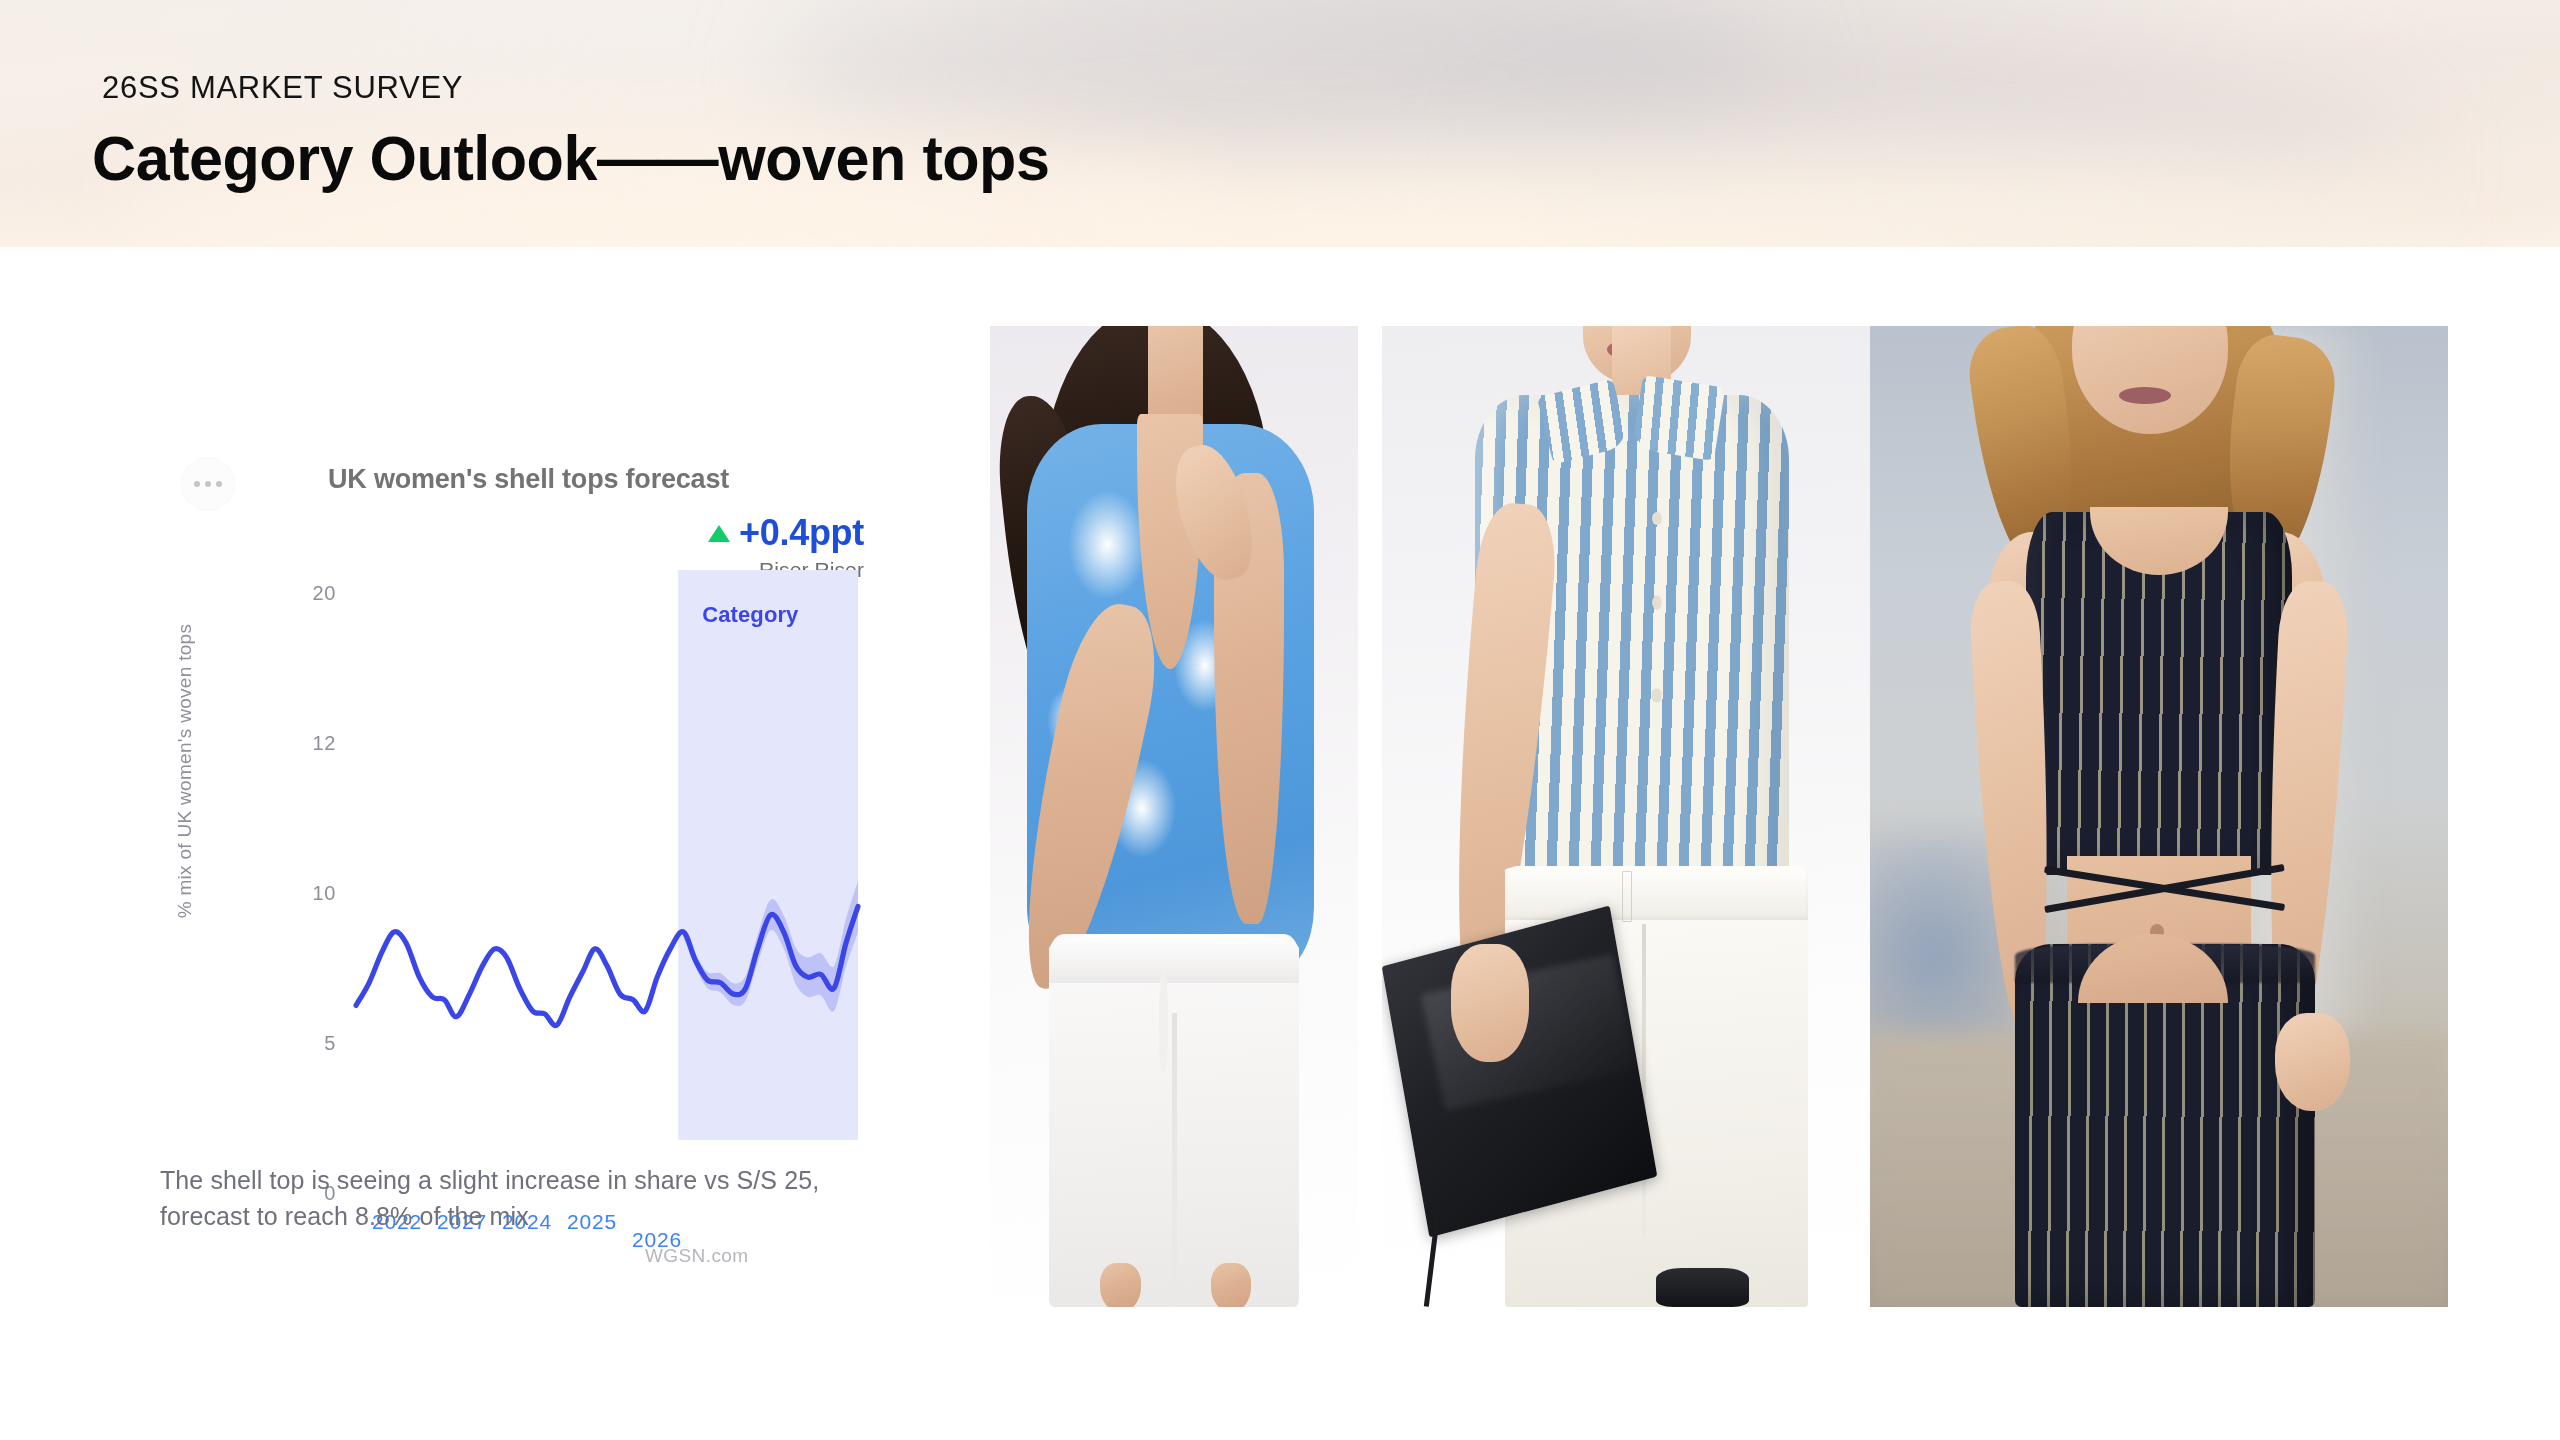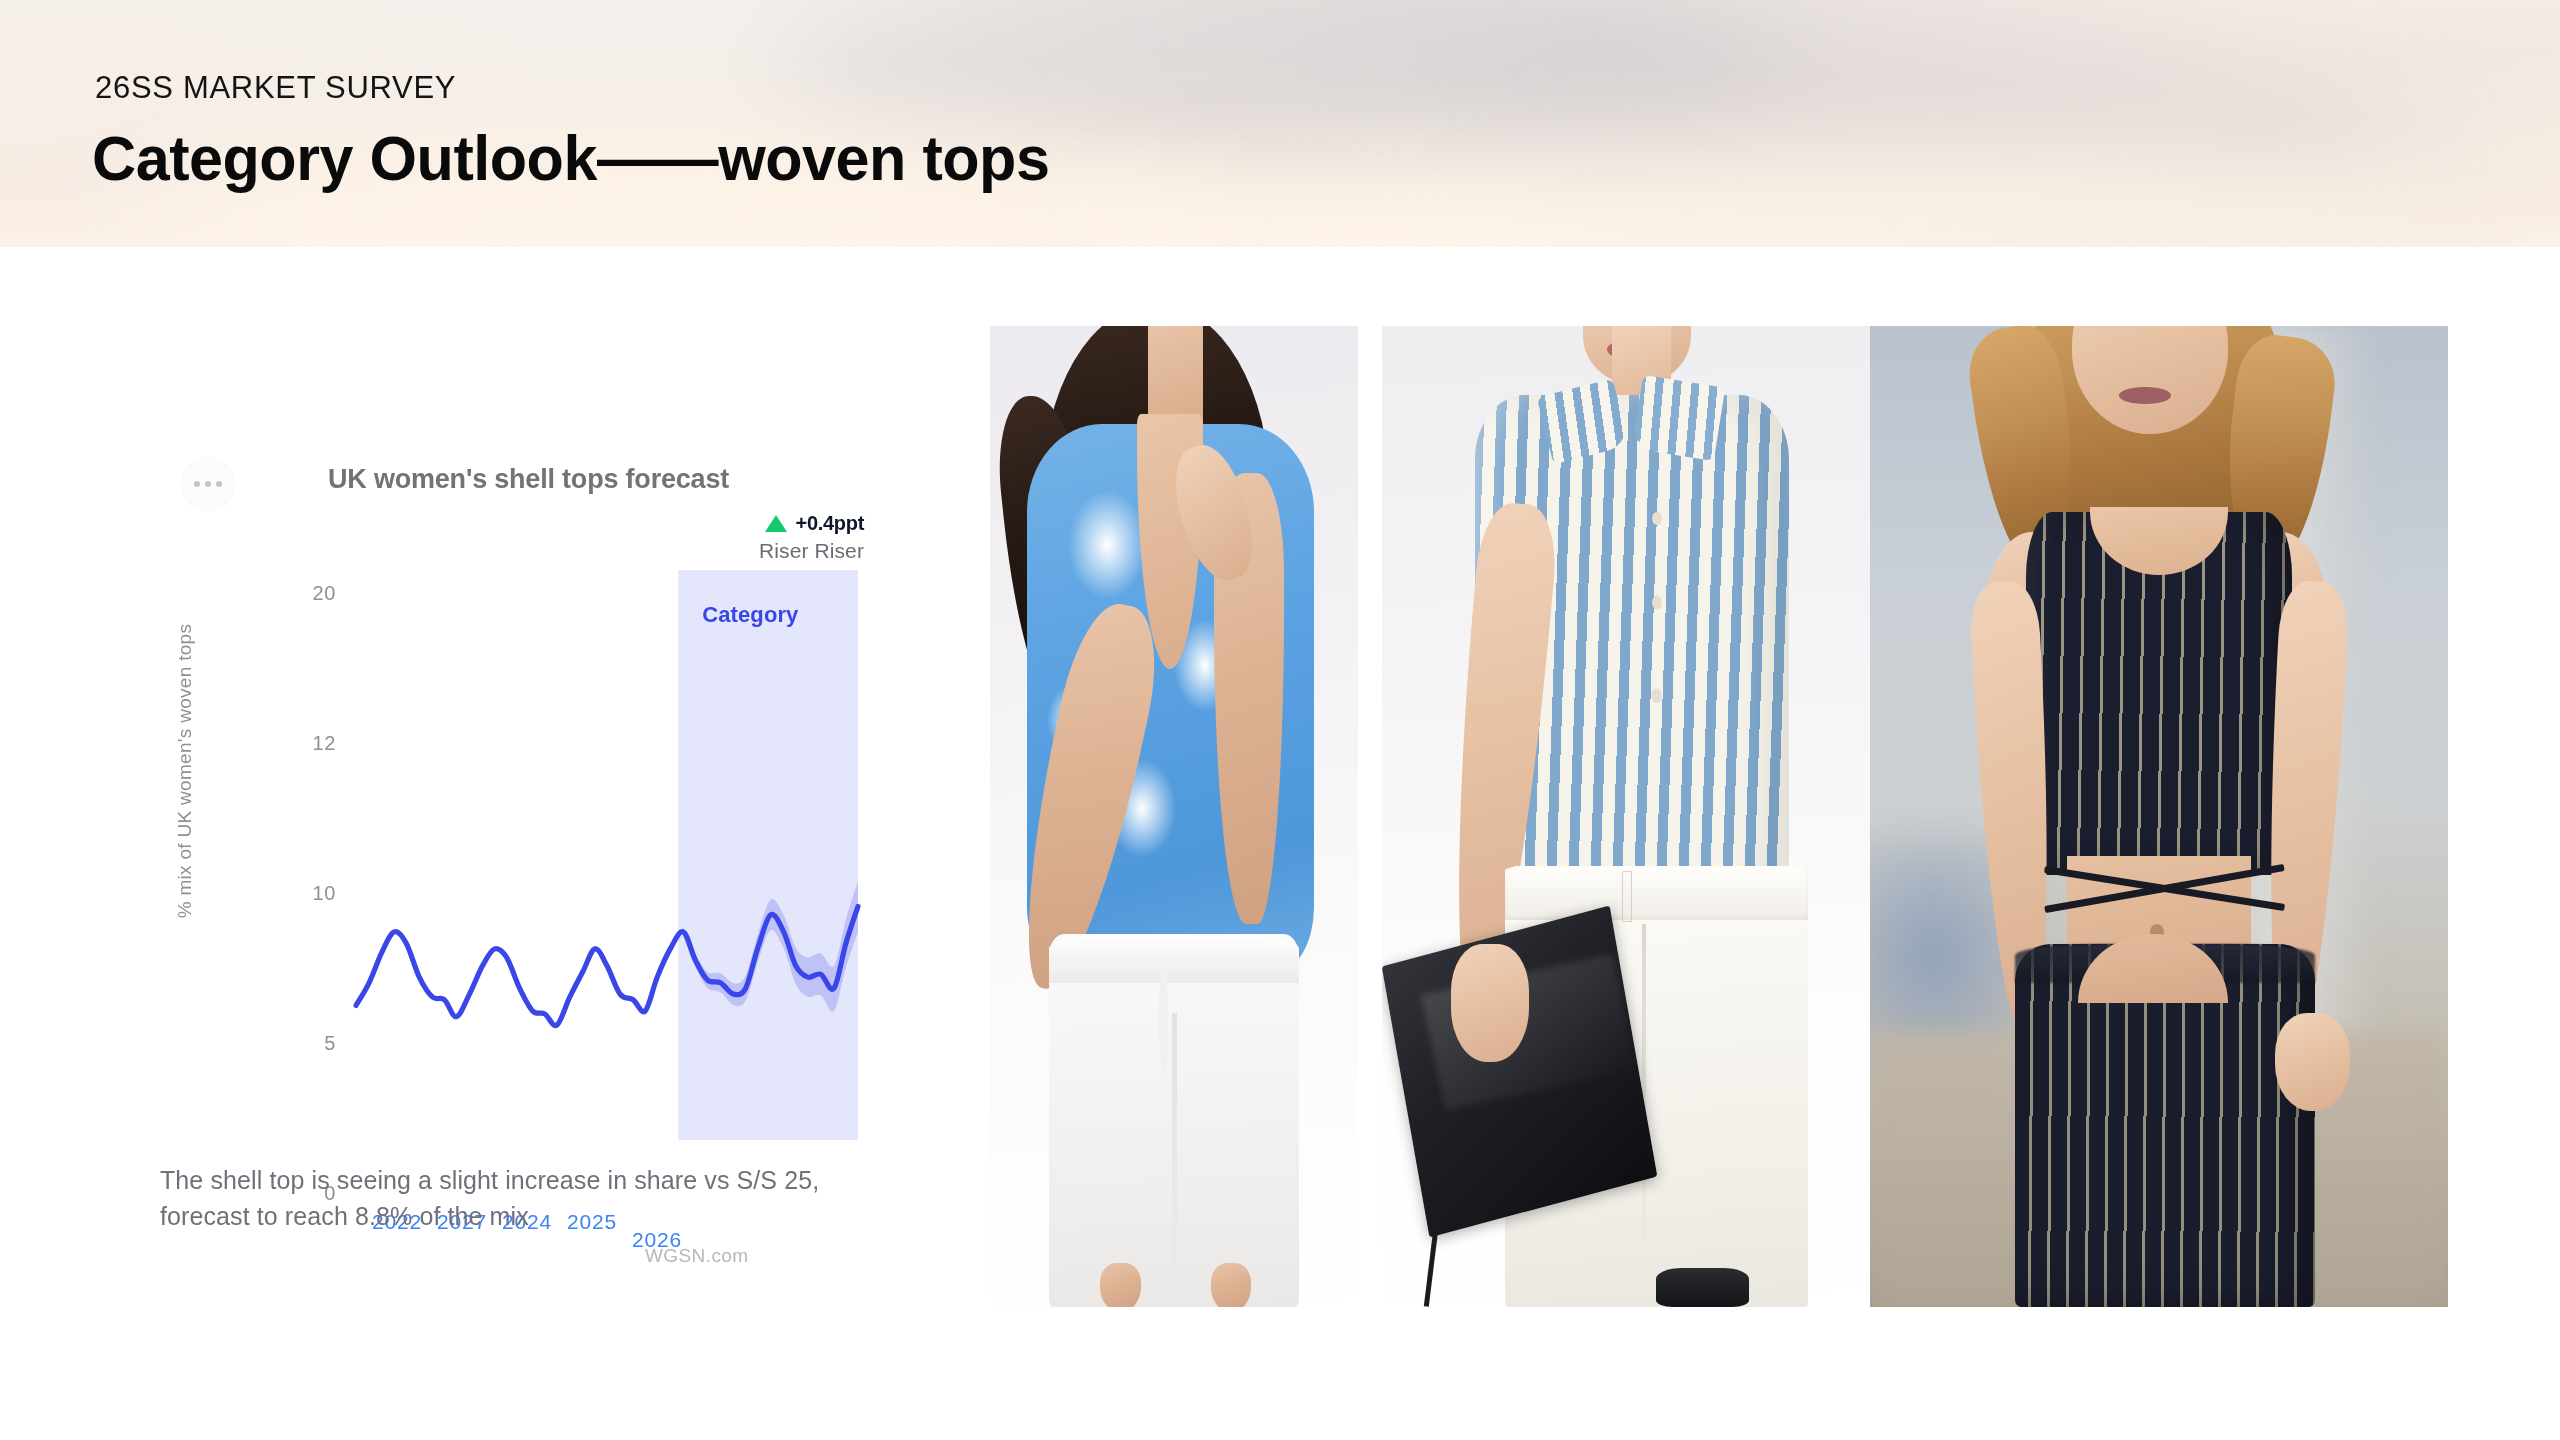--- a/index.html
+++ b/index.html
@@ -45,21 +45,21 @@
   }
   .header .cloud-d {
     position: absolute; left: 1050px; top: 150px;
     width: 1400px; height: 150px; border-radius: 50%;
     background: rgba(255,246,233,0.70);
     filter: blur(44px);
   }
 
   .eyebrow {
     position: absolute;
-    left: 95px; top: 70px;
+    left: 102px; top: 70px;
     font-size: 31px;
     letter-spacing: 0.7px;
     color: #141414;
     font-weight: 400;
     white-space: nowrap;
   }
   .main-title {
     position: absolute;
     left: 92px; top: 122px;
     font-size: 63px;
@@ -107,21 +107,21 @@
     text-align: right;
   }
   .badge-row { display: flex; align-items: center; justify-content: flex-end; gap: 9px; }
   .tri-up {
     width: 0; height: 0;
     border-left: 11px solid transparent;
     border-right: 11px solid transparent;
     border-bottom: 17px solid #12cc6a;
   }
   .badge-main {
-    font-size: 20px; font-weight: 700; color: #0f172a; letter-spacing: -0.3px;
+    font-size: 36px; font-weight: 700; color: #1d4ed8; letter-spacing: -0.3px;
   }
   .badge-sub {
     font-size: 21px; color: #6a6d74; margin-top: 4px; letter-spacing: 0.1px;
   }
 
   
   .plot {
     position: absolute;
     left: 0; top: 0; width: 740px; height: 720px;
   }

